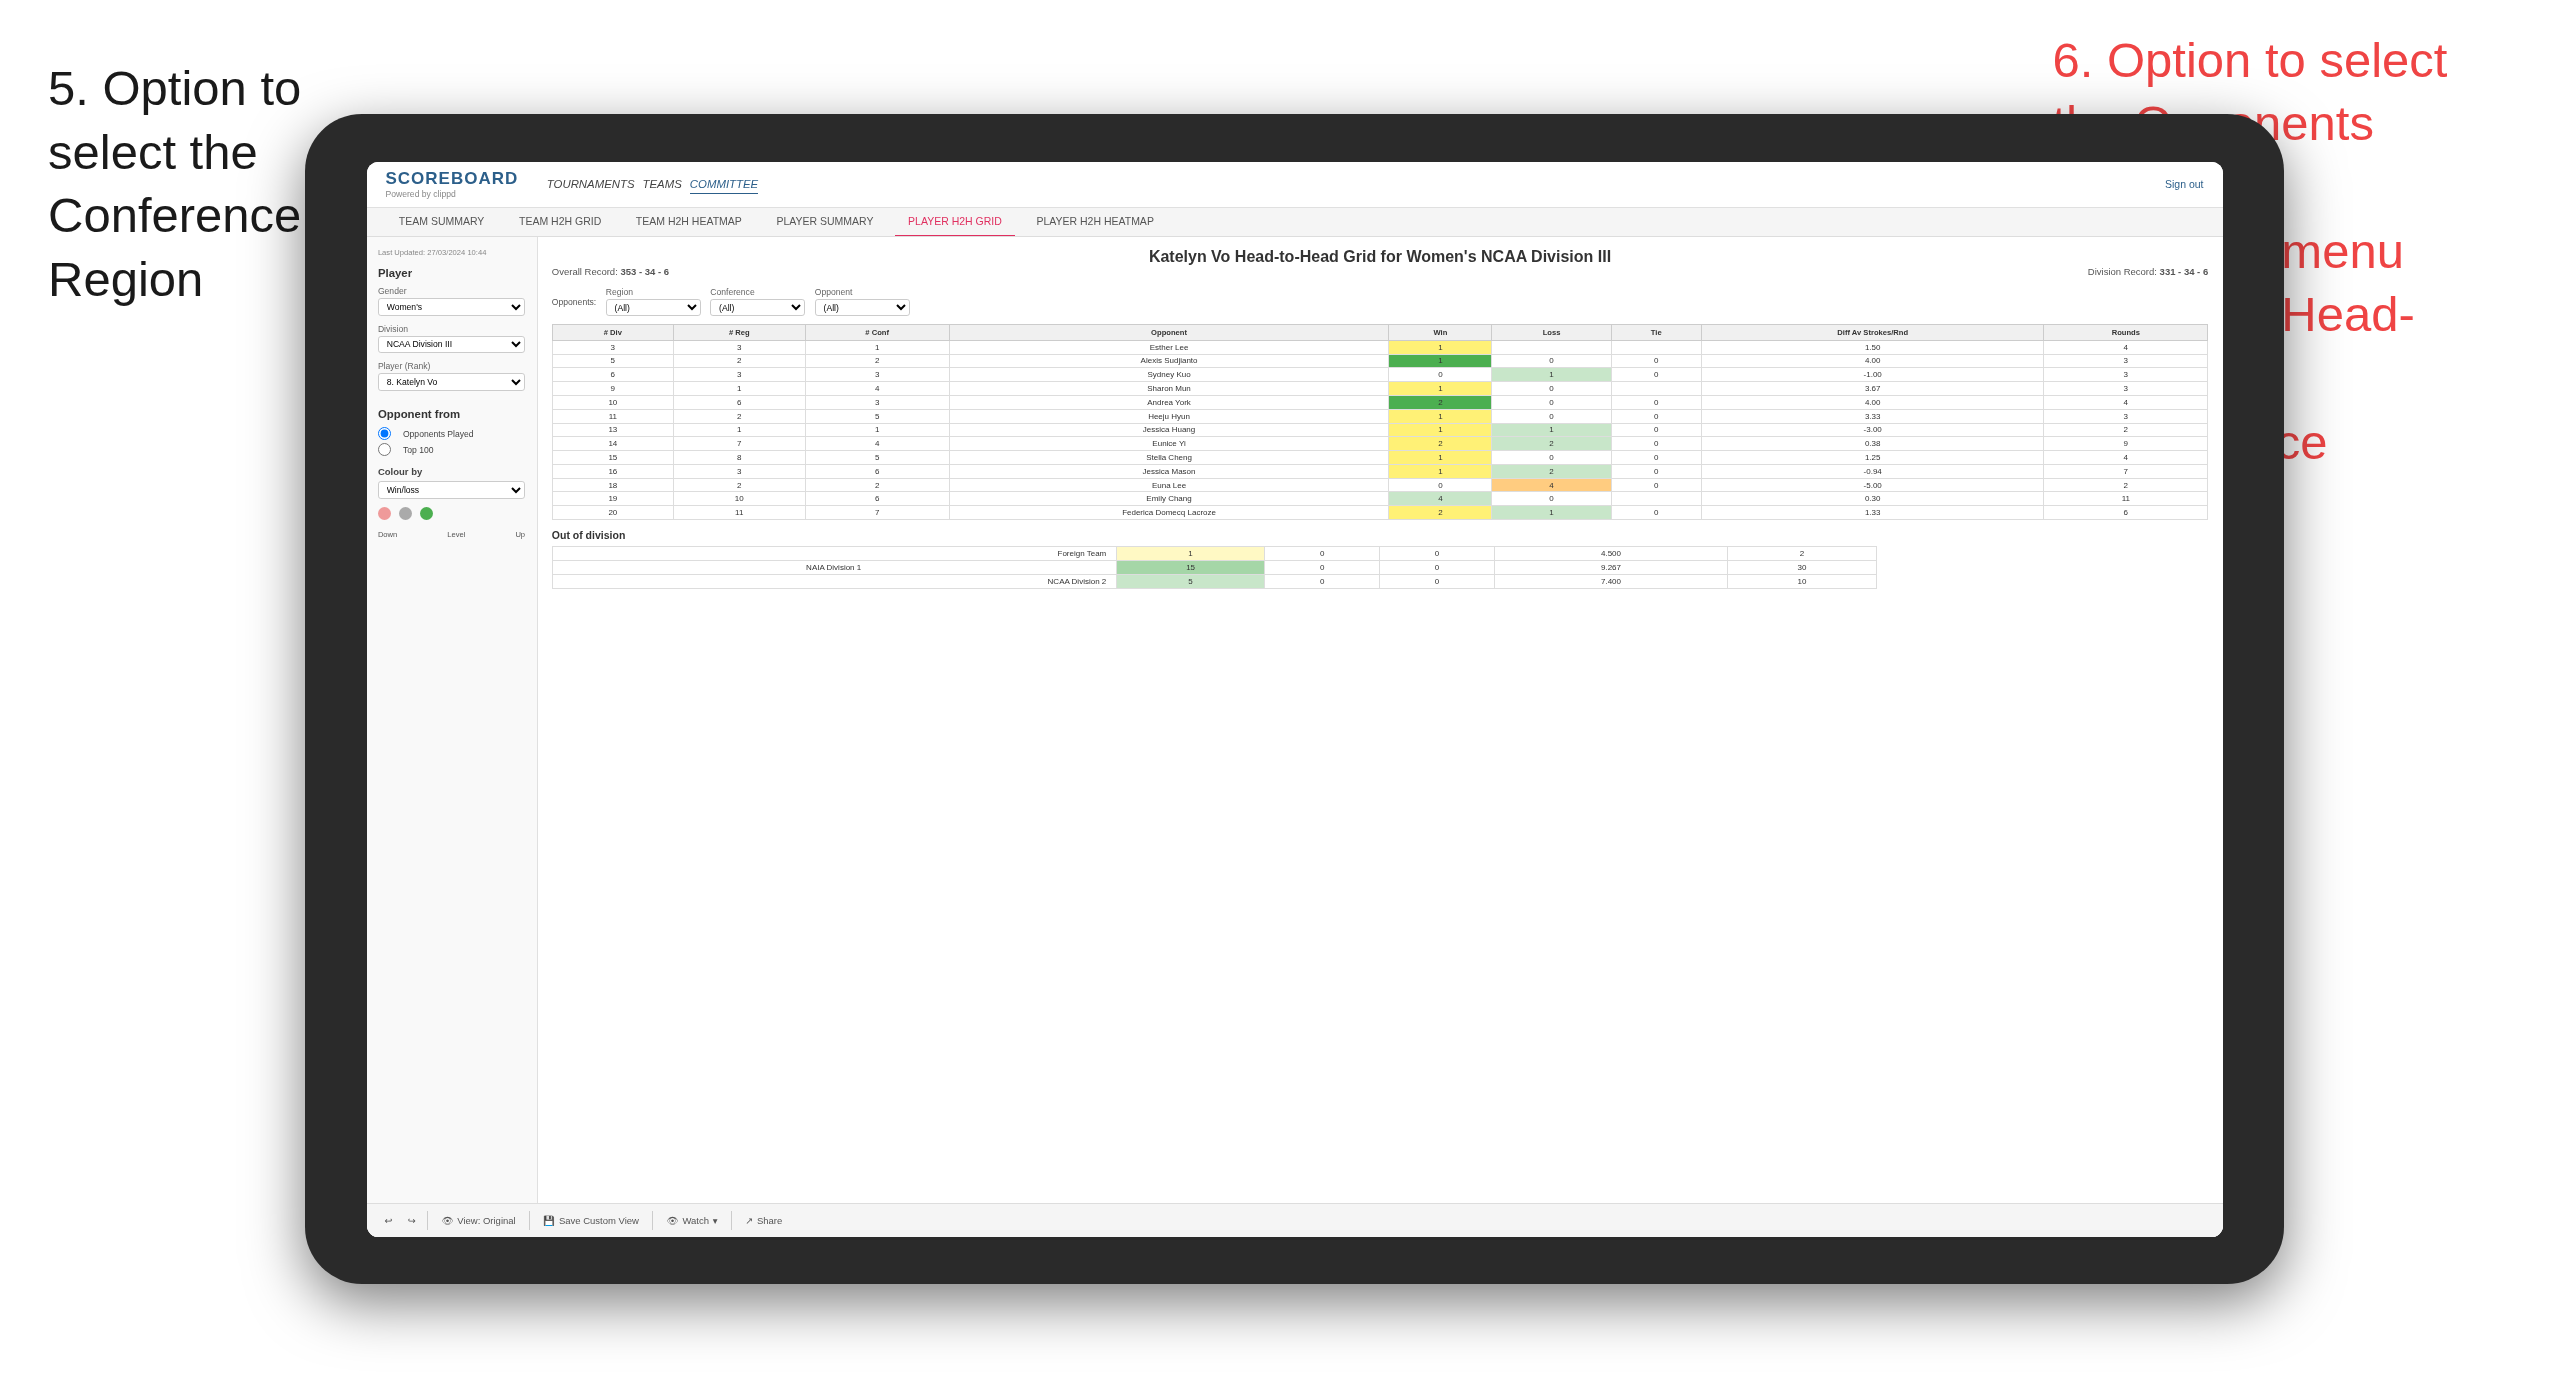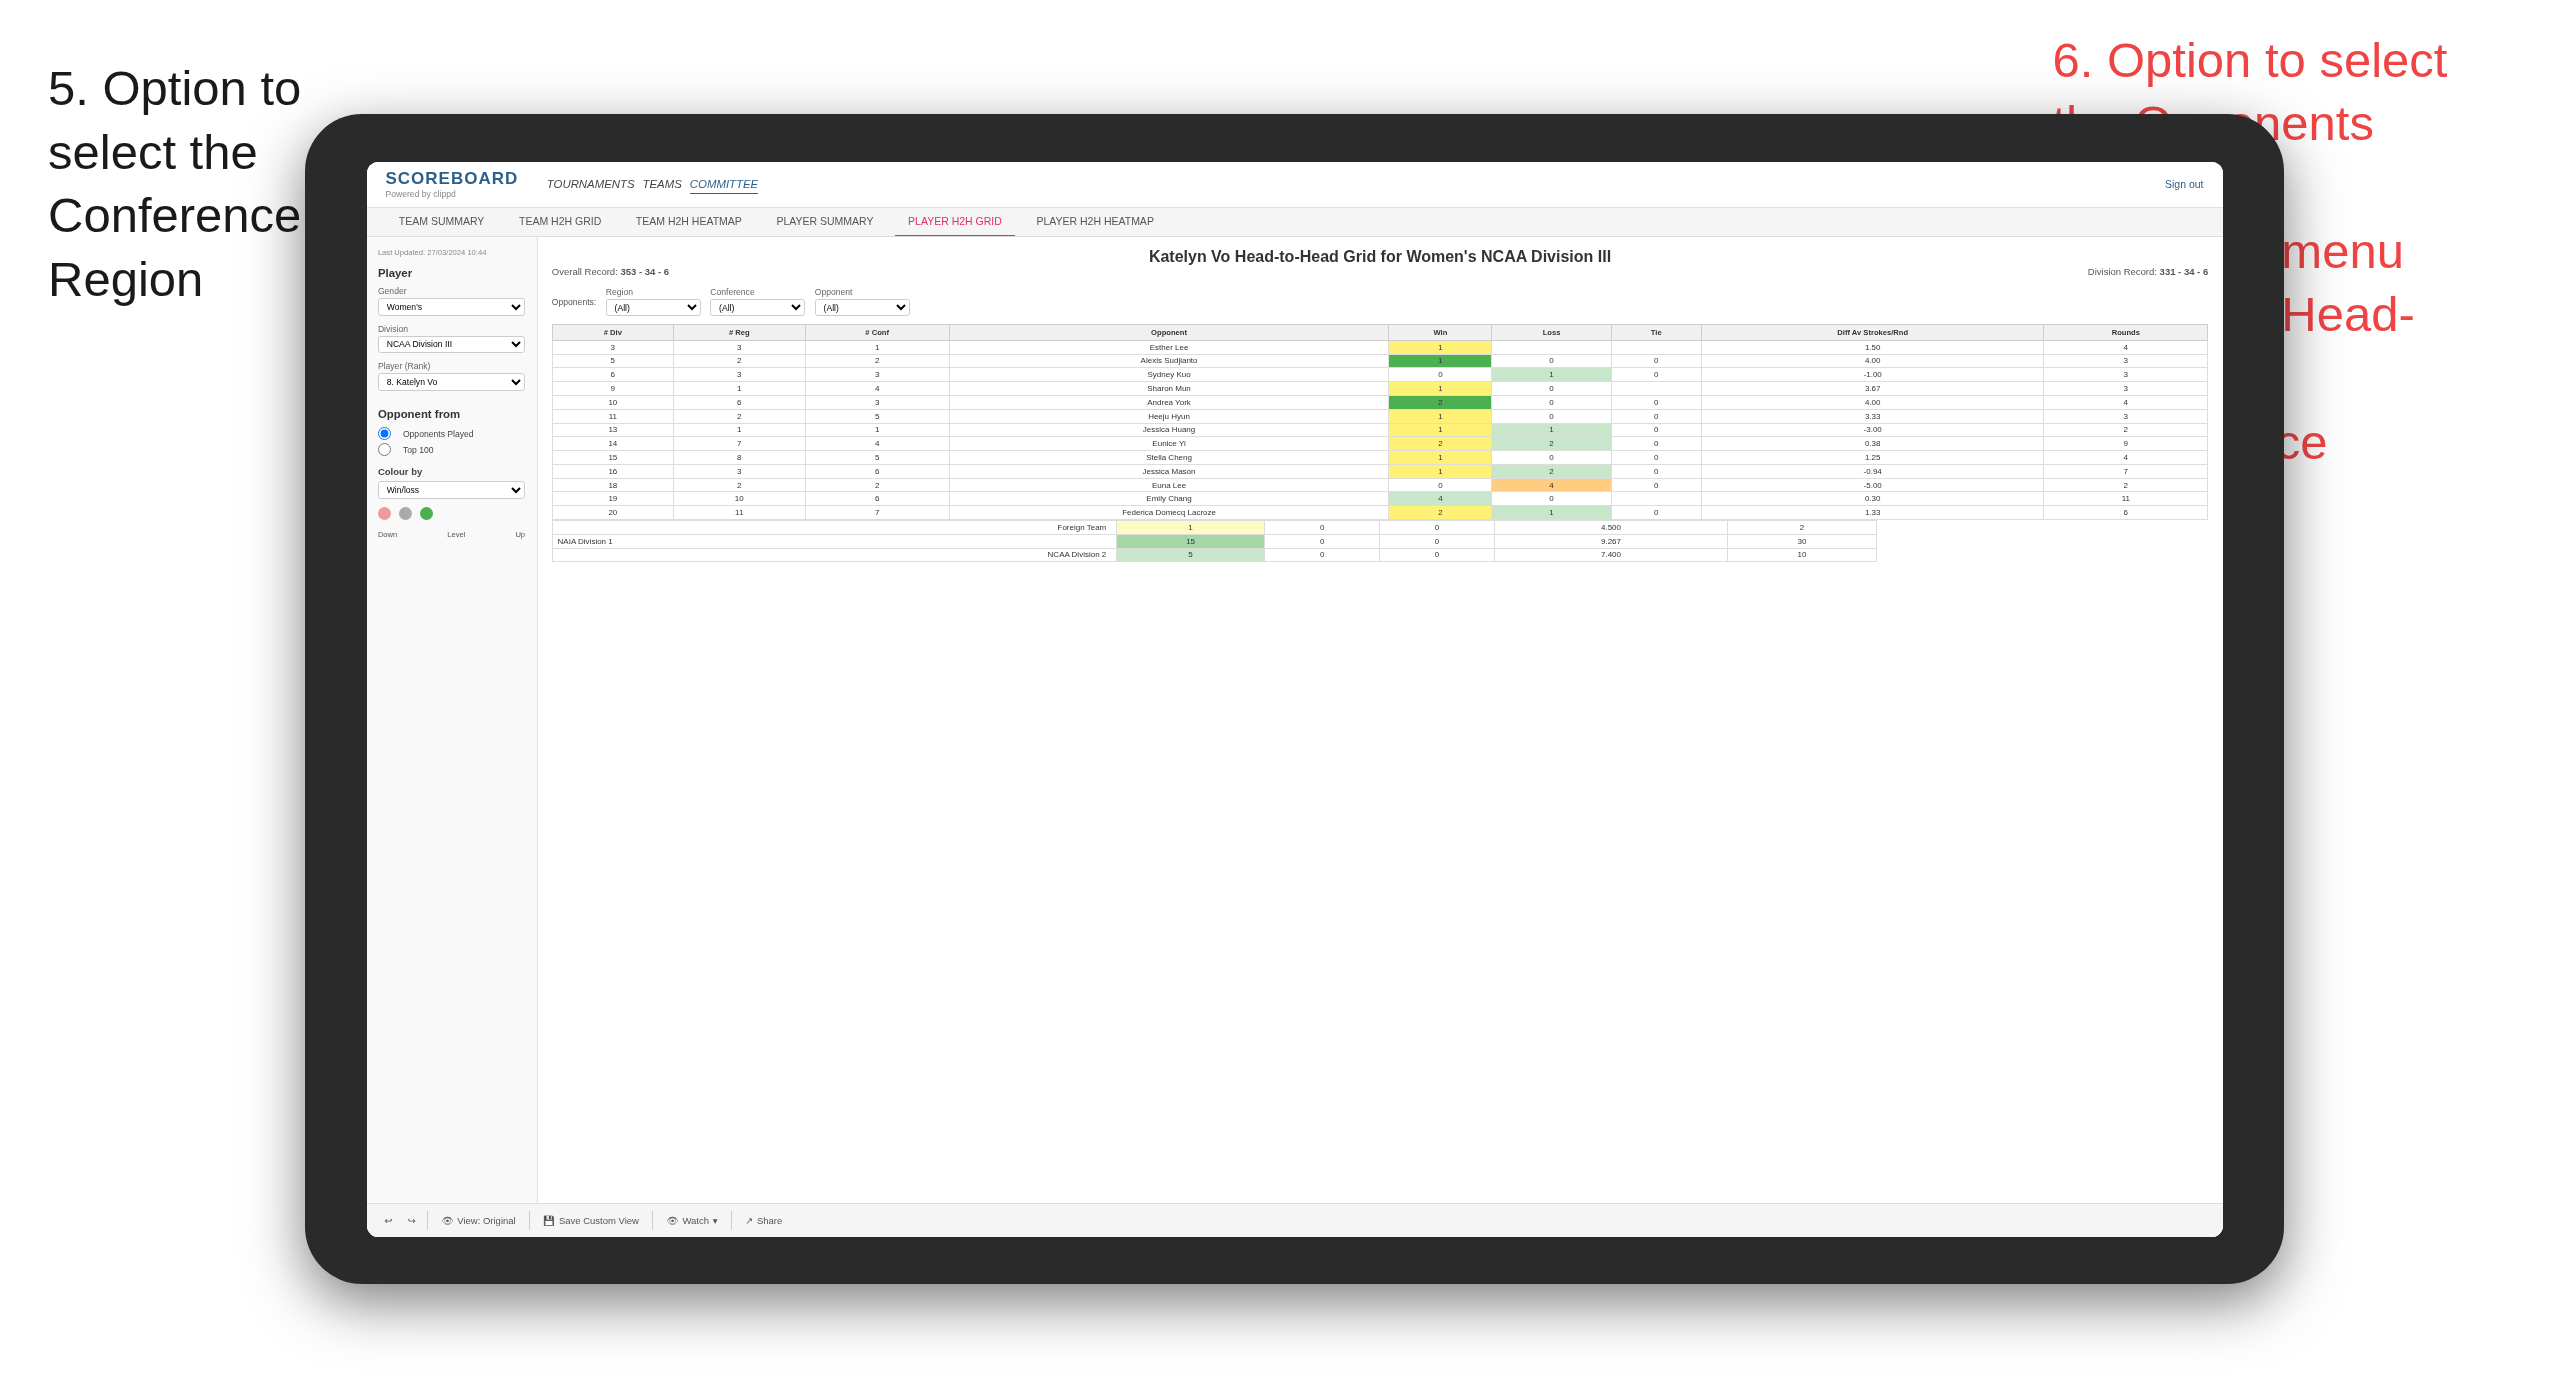--- a/index.html
+++ b/index.html
@@ -679,32 +679,33 @@
                 <td class="td-name">Federica Domecq Lacroze</td>
                 <td style="background: rgb(255, 241, 118);">2</td>
                 <td style="background: rgb(200, 230, 201);">1</td>
                 <td style="background: rgb(255, 255, 255);">0</td>
                 <td>1.33</td>
                 <td>6</td>
               </tr>
             </tbody>
         </table>
 
+        <div class="out-of-division-title">Out of division</div>
         <table class="data-table" style="width: 80%;">
           <tbody id="out-of-division-body">
           <tr>
                 <td style="text-align: right; padding-right: 9.5px;">Foreign Team</td>
                 <td style="background: rgb(255, 249, 196);">1</td>
                 <td>0</td>
                 <td>0</td>
                 <td>4.500</td>
                 <td>2</td>
               </tr>
               <tr>
-                <td style="text-align: left; padding-right: 6px;">NAIA Division 1</td>
+                <td style="text-align: center; padding-right: 6px;">NAIA Division 1</td>
                 <td style="background: rgb(165, 214, 167);">15</td>
                 <td>0</td>
                 <td>0</td>
                 <td>9.267</td>
                 <td>30</td>
               </tr>
               <tr>
                 <td style="text-align: right; padding-right: 9.5px;">NCAA Division 2</td>
                 <td style="background: rgb(200, 230, 201);">5</td>
                 <td>0</td>

